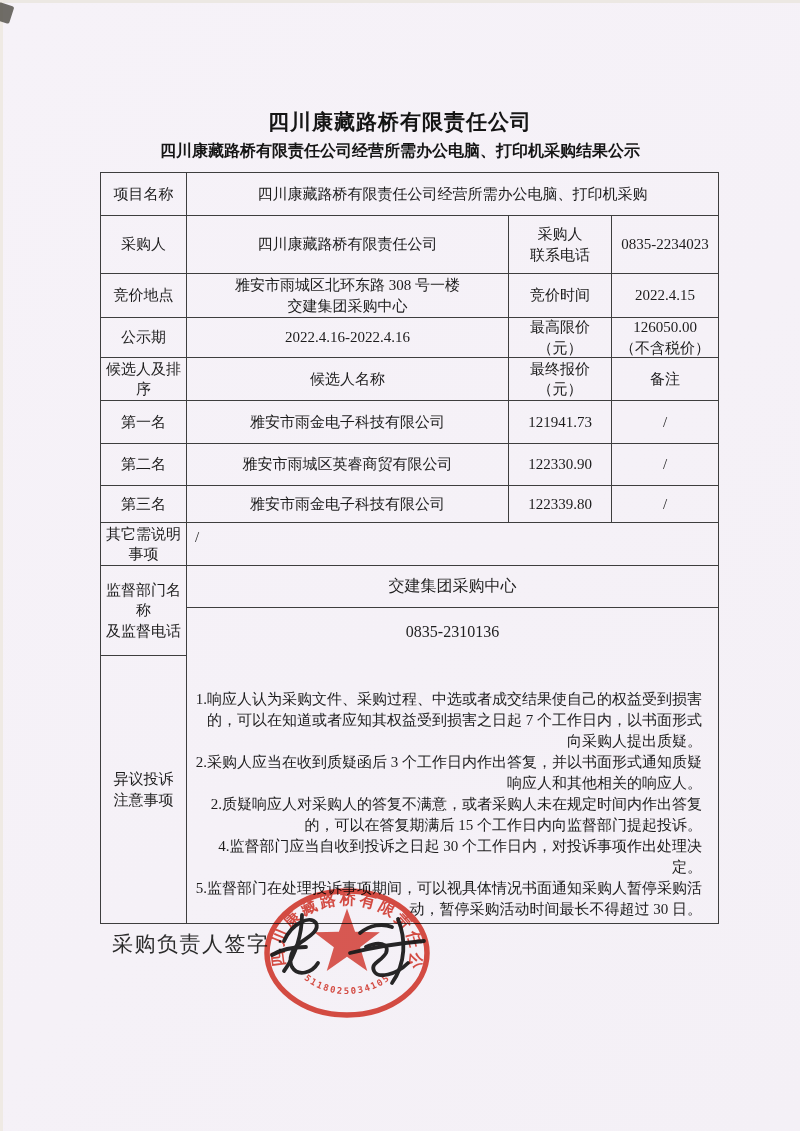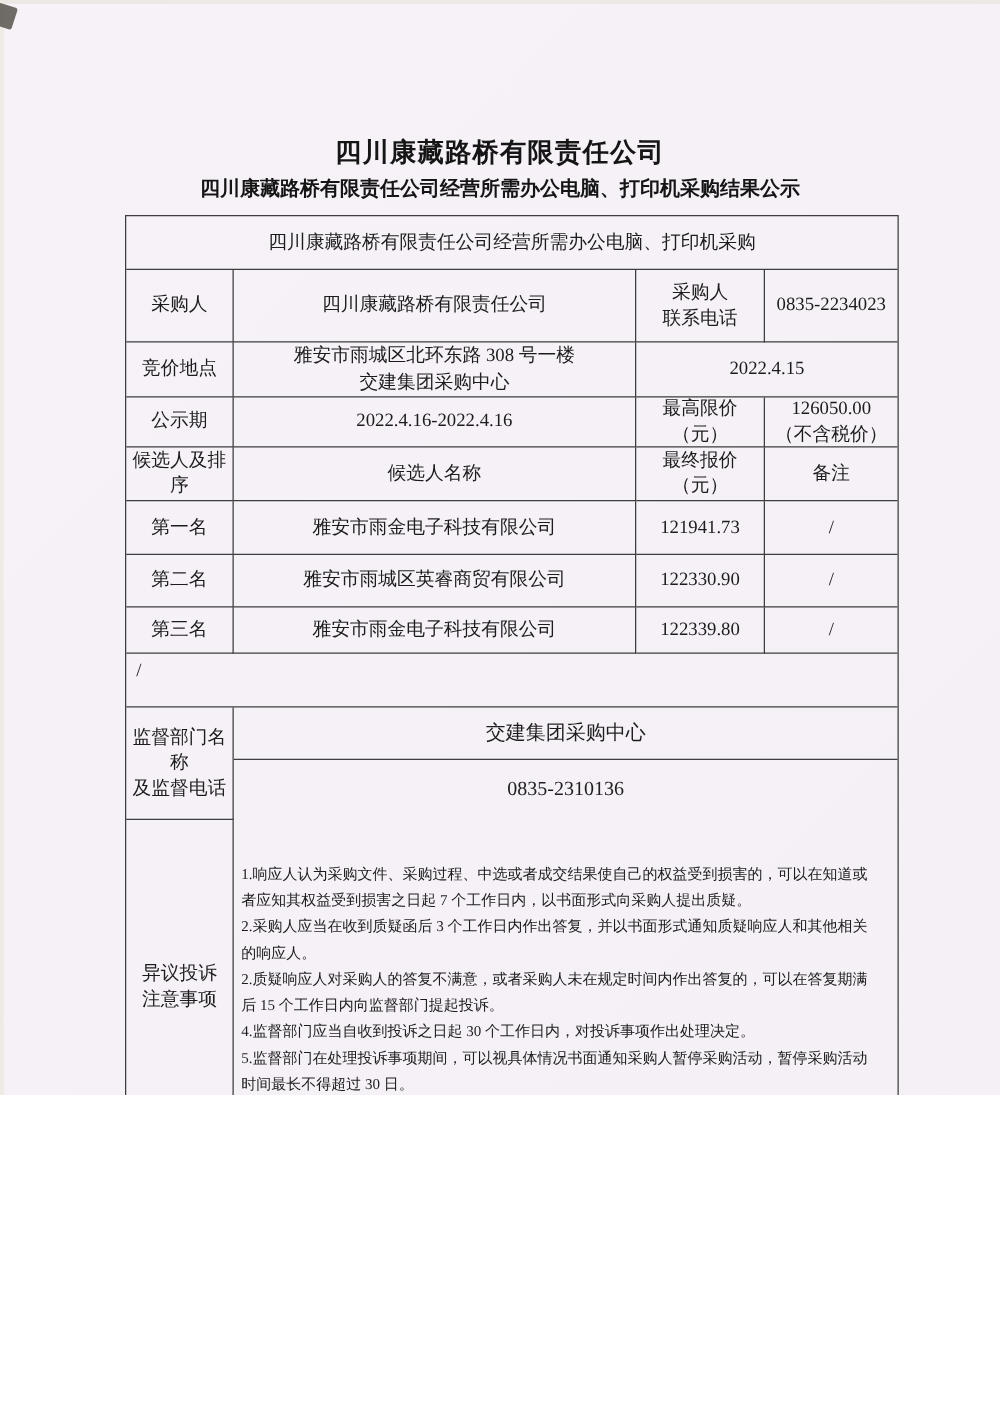--- a/index.html
+++ b/index.html
@@ -1,18 +1,18 @@
 <!DOCTYPE html>
 <html><head>
 <meta charset="utf-8">
 <style>
   html,body{margin:0;padding:0;}
   .page{
     position:relative;
-    width:800px;height:876px;
+    width:800px;height:1131px;
     background:linear-gradient(135deg,#f6f2f8 0%,#f5f1f7 55%,#f4f0f6 100%);
     overflow:hidden;
     font-family:"Liberation Serif","DejaVu Serif",serif;
     color:#1e1e1e;
   }
   .edge-top{position:absolute;left:0;top:0;width:100%;height:3px;background:#ece8e3;}
   .edge-left{position:absolute;left:0;top:0;width:3px;height:100%;background:#efeae4;}
   .corner-mark{
     position:absolute;left:-4px;top:4px;width:16px;height:18px;
     background:#57554e;transform:rotate(18deg);border-radius:2px;opacity:.85;
@@ -48,22 +48,22 @@
   .c4{flex:1;}
   .cwide{flex:1;}
   .valleft{align-items:flex-start;justify-content:flex-start;text-align:left;padding:4px 8px;}
   .sup-stack{flex:1;display:flex;flex-direction:column;padding:0;}
   .sup-cell{
     box-sizing:border-box;flex:none;display:flex;align-items:center;justify-content:center;
     border-bottom:1.5px solid #3e3e3e;width:100%;
   }
   .sup-cell.b2{border-bottom:none;}
   .objection-text{
-    align-items:flex-start;justify-content:flex-start;text-align:left;
-    padding:33px 16px 0 6px;font-size:12px;line-height:21px;
+    align-items:flex-start;justify-content:flex-start;text-align:right;
+    padding:33px 16px 0 6px;font-size:15px;line-height:21px;
   }
   .obj-item{margin:0;}
   .sign-label{
     position:absolute;left:112px;top:930px;
     font-size:21px;letter-spacing:1.5px;color:#2b2b2b;
   }
   .seal{
     position:absolute;left:258px;top:886px;width:176px;height:134px;
     opacity:.88;mix-blend-mode:multiply;filter:blur(.3px);
   }
@@ -78,39 +78,41 @@
   <div class="edge-top"></div>
   <div class="edge-left"></div>
   <div class="corner-mark"></div>
 
   <div class="title1">四川康藏路桥有限责任公司</div>
   <div class="title2">四川康藏路桥有限责任公司经营所需办公电脑、打印机采购结果公示</div>
 
   <div class="ptable">
 
     <div class="trow" style="height:43px">
+      <div class="cell c1">项目名称</div>
       <div class="cell cwide last">四川康藏路桥有限责任公司经营所需办公电脑、打印机采购</div>
     </div>
 
     <div class="trow" style="height:58px">
       <div class="cell c1">采购人</div>
       <div class="cell c2">四川康藏路桥有限责任公司</div>
       <div class="cell c3">
         <span>采购人</span>
         <span>联系电话</span>
       </div>
       <div class="cell c4 last">0835-2234023</div>
     </div>
 
     <div class="trow" style="height:44px">
       <div class="cell c1">竞价地点</div>
       <div class="cell c2">
         <span>雅安市雨城区北环东路 308 号一楼</span>
         <span>交建集团采购中心</span>
       </div>
+      <div class="cell c3">竞价时间</div>
       <div class="cell c4 last">2022.4.15</div>
     </div>
 
     <div class="trow" style="height:40px">
       <div class="cell c1">公示期</div>
       <div class="cell c2">2022.4.16-2022.4.16</div>
       <div class="cell c3">
         <span>最高限价</span>
         <span>（元）</span>
       </div>
@@ -145,20 +147,24 @@
     </div>
 
     <div class="trow" style="height:37px">
       <div class="cell c1">第三名</div>
       <div class="cell c2">雅安市雨金电子科技有限公司</div>
       <div class="cell c3">122339.80</div>
       <div class="cell c4 last">/</div>
     </div>
 
     <div class="trow" style="height:43px">
+      <div class="cell c1">
+        <span>其它需说明</span>
+        <span>事项</span>
+      </div>
       <div class="cell cwide last valleft">/</div>
     </div>
 
     <div class="trow" style="height:90px">
       <div class="cell c1">
         <span>监督部门名称</span>
         <span>及监督电话</span>
       </div>
       <div class="sup-stack last">
         <div class="sup-cell" style="height:42px">交建集团采购中心</div>

